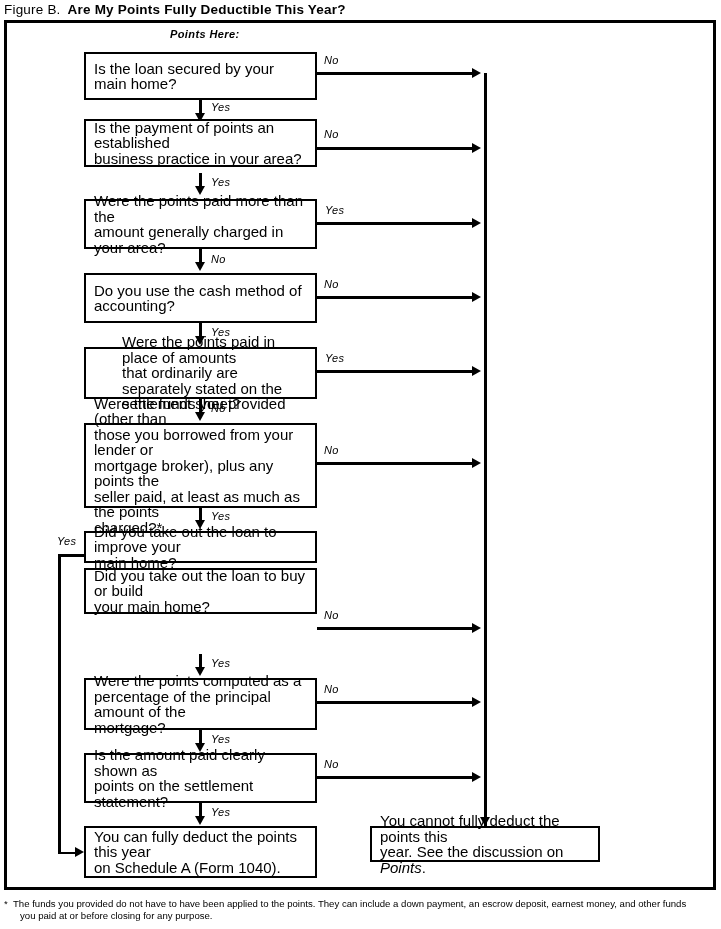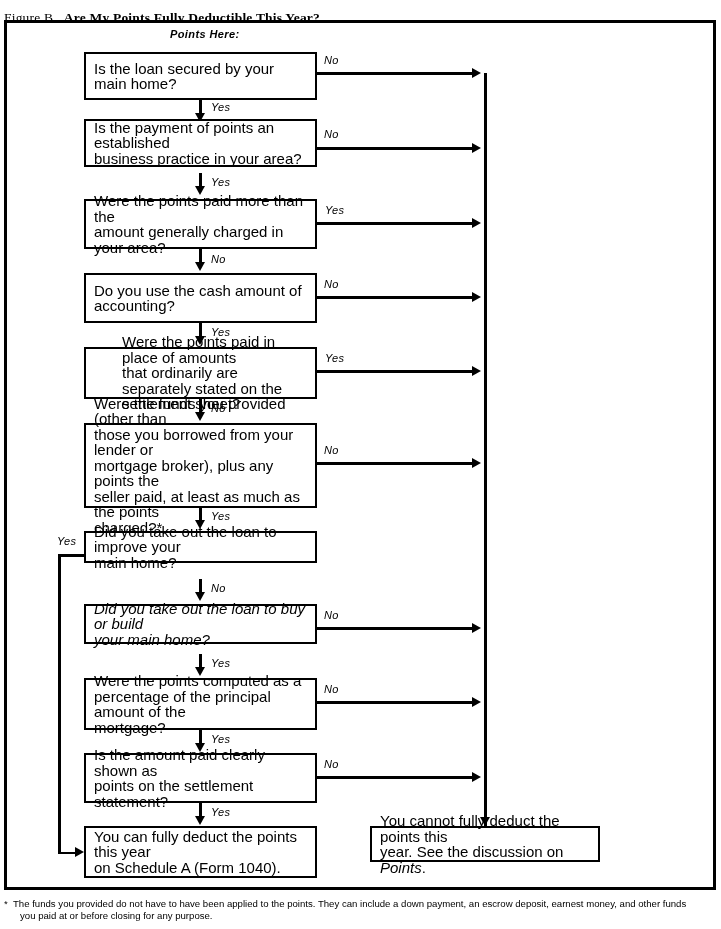--- a/index.html
+++ b/index.html
@@ -17,25 +17,24 @@
     width: 721px;
     height: 929px;
     overflow: hidden;
     background: #ffffff;
   }
 
   
   .title-row {
     position: absolute;
     left: 4px;
-    top: 8px;
+    top: 0px;
     width: 713px;
     height: 19px;
     white-space: nowrap;
-    font-family: Liberation Serif, serif;
   }
   .title-fig {
     font-size: 13.5px;
     font-weight: normal;
     letter-spacing: .2px;
   }
   .title-main {
     font-size: 13.5px;
     font-weight: bold;
     letter-spacing: .2px;
@@ -195,21 +194,21 @@
   </div>
   <div class="hline" style="left:317px; top:222px; width:158px;"></div>
   <div class="arrow-right" style="left:472px; top:217.5px;"></div>
   <div class="elabel" style="left:325px; top:204px;">Yes</div>
   <div class="vline" style="left:199px; top:249px; height:16px;"></div>
   <div class="arrow-down" style="left:194.5px; top:262px;"></div>
   <div class="elabel" style="left:211px; top:253px;">No</div>
 
   <div class="node" style="left:84px; top:273px; width:233px; height:50px;">
     <div class="txt">
-      <span>Do you use the cash amount of</span><br>
+      <span>Do you use the cash method of</span><br>
       <span>accounting?</span>
     </div>
   </div>
   <div class="hline" style="left:317px; top:296px; width:158px;"></div>
   <div class="arrow-right" style="left:472px; top:291.5px;"></div>
   <div class="elabel" style="left:324px; top:278px;">No</div>
   <div class="vline" style="left:199px; top:323px; height:16px;"></div>
   <div class="arrow-down" style="left:194.5px; top:336px;"></div>
   <div class="elabel" style="left:211px; top:326px;">Yes</div>
 
@@ -246,21 +245,21 @@
   <div class="node" style="left:84px; top:531px; width:233px; height:32px;">
     <div class="txt">
       <span>Did you take out the loan to improve your</span><br>
       <span>main home?</span>
     </div>
   </div>
   <div class="vline" style="left:199px; top:579px; height:16px;"></div>
   <div class="arrow-down" style="left:194.5px; top:592px;"></div>
   <div class="elabel" style="left:211px; top:582px;">No</div>
 
-  <div class="node" style="left:84px; top:604px; width:233px; height:40px;font-style:italic;">
+  <div class="node" style="left:84px; top:568px; width:233px; height:46px;">
     <div class="txt">
       <span>Did you take out the loan to buy or build</span><br>
       <span>your main home?</span>
     </div>
   </div>
   <div class="hline" style="left:317px; top:627px; width:158px;"></div>
   <div class="arrow-right" style="left:472px; top:622.5px;"></div>
   <div class="elabel" style="left:324px; top:609px;">No</div>
   <div class="vline" style="left:199px; top:654px; height:16px;"></div>
   <div class="arrow-down" style="left:194.5px; top:667px;"></div>

